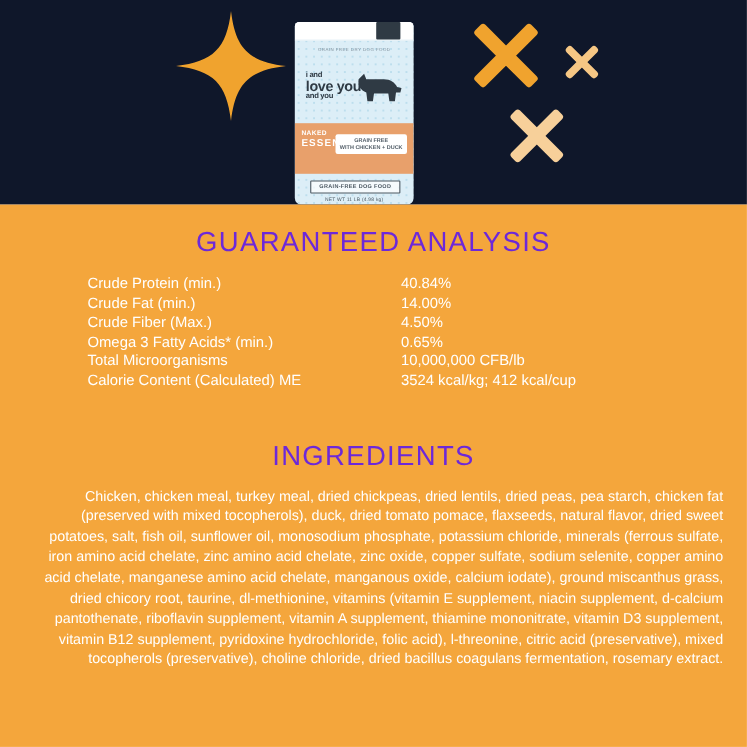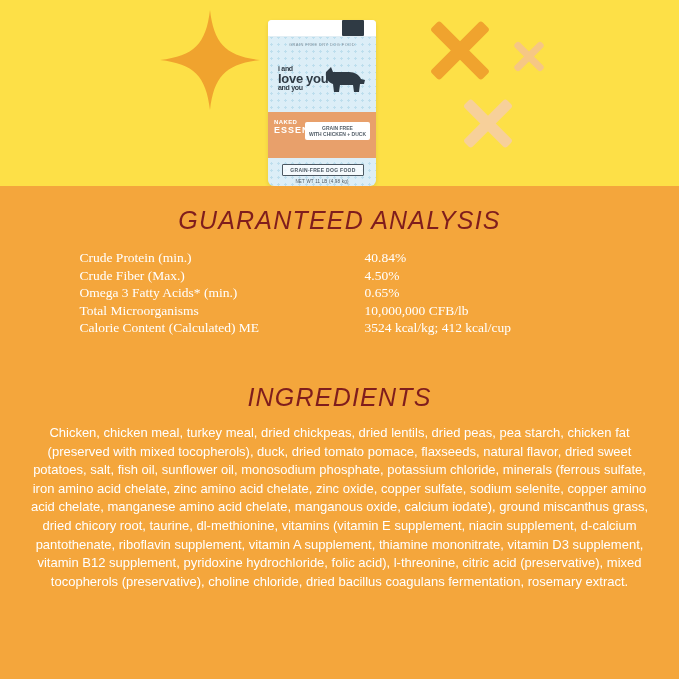--- a/index.html
+++ b/index.html
@@ -18,21 +18,21 @@
     width: 679px;
     height: 679px;
     background: #ffffff;
   }
 
   
   .hero {
     position: relative;
     width: 679px;
     height: 186px;
-    background: #fde047;
+    background: #0f172a;
     overflow: hidden;
   }
 
   
   .spark {
     position: absolute;
     pointer-events: none;
   }
 
   .cross {
@@ -171,47 +171,45 @@
     height: 493px;
     background: #f4a63c;
     color: #ffffff;
   }
   .section-title {
     text-align: center;
     font-size: 25px;
     letter-spacing: 1.2px;
     font-weight: normal;
     margin: 0;
-    color: #7f1d1d;
-    font-style: italic;
+    color: #6d28d9;
   }
   #guaranteed-analysis-title { padding-top: 20px; }
 
   .ga-table {
     margin: 14px auto 0 auto;
     width: 520px;
     border-collapse: collapse;
   }
   .ga-table td {
     font-size: 13.5px;
     line-height: 17.6px;
     color: #ffffff;
     padding: 0;
     white-space: nowrap;
-    font-family: Liberation Serif, serif;
   }
   .ga-label { width: 285px; padding-left: 0px !important; }
   .ga-value { width: 235px; }
 
   #ingredients-title { margin-top: 46px; }
 
   .ingredients-body {
     margin: 12px auto 0 auto;
     width: 636px;
-    text-align: center;
+    text-align: right;
     font-size: 13px;
     line-height: 18.6px;
     color: #ffffff;
   }
 </style>
 </head>
 <body>
 
 <div class="page">
 
@@ -274,20 +272,24 @@
 
     <h2 class="section-title" id="guaranteed-analysis-title">GUARANTEED ANALYSIS</h2>
 
     <table class="ga-table">
       <tbody>
         <tr>
           <td class="ga-label">Crude Protein (min.)</td>
           <td class="ga-value">40.84%</td>
         </tr>
         <tr>
+          <td class="ga-label">Crude Fat (min.)</td>
+          <td class="ga-value">14.00%</td>
+        </tr>
+        <tr>
           <td class="ga-label">Crude Fiber (Max.)</td>
           <td class="ga-value">4.50%</td>
         </tr>
         <tr>
           <td class="ga-label">Omega 3 Fatty Acids* (min.)</td>
           <td class="ga-value">0.65%</td>
         </tr>
         <tr>
           <td class="ga-label">Total Microorganisms</td>
           <td class="ga-value">10,000,000 CFB/lb</td>

